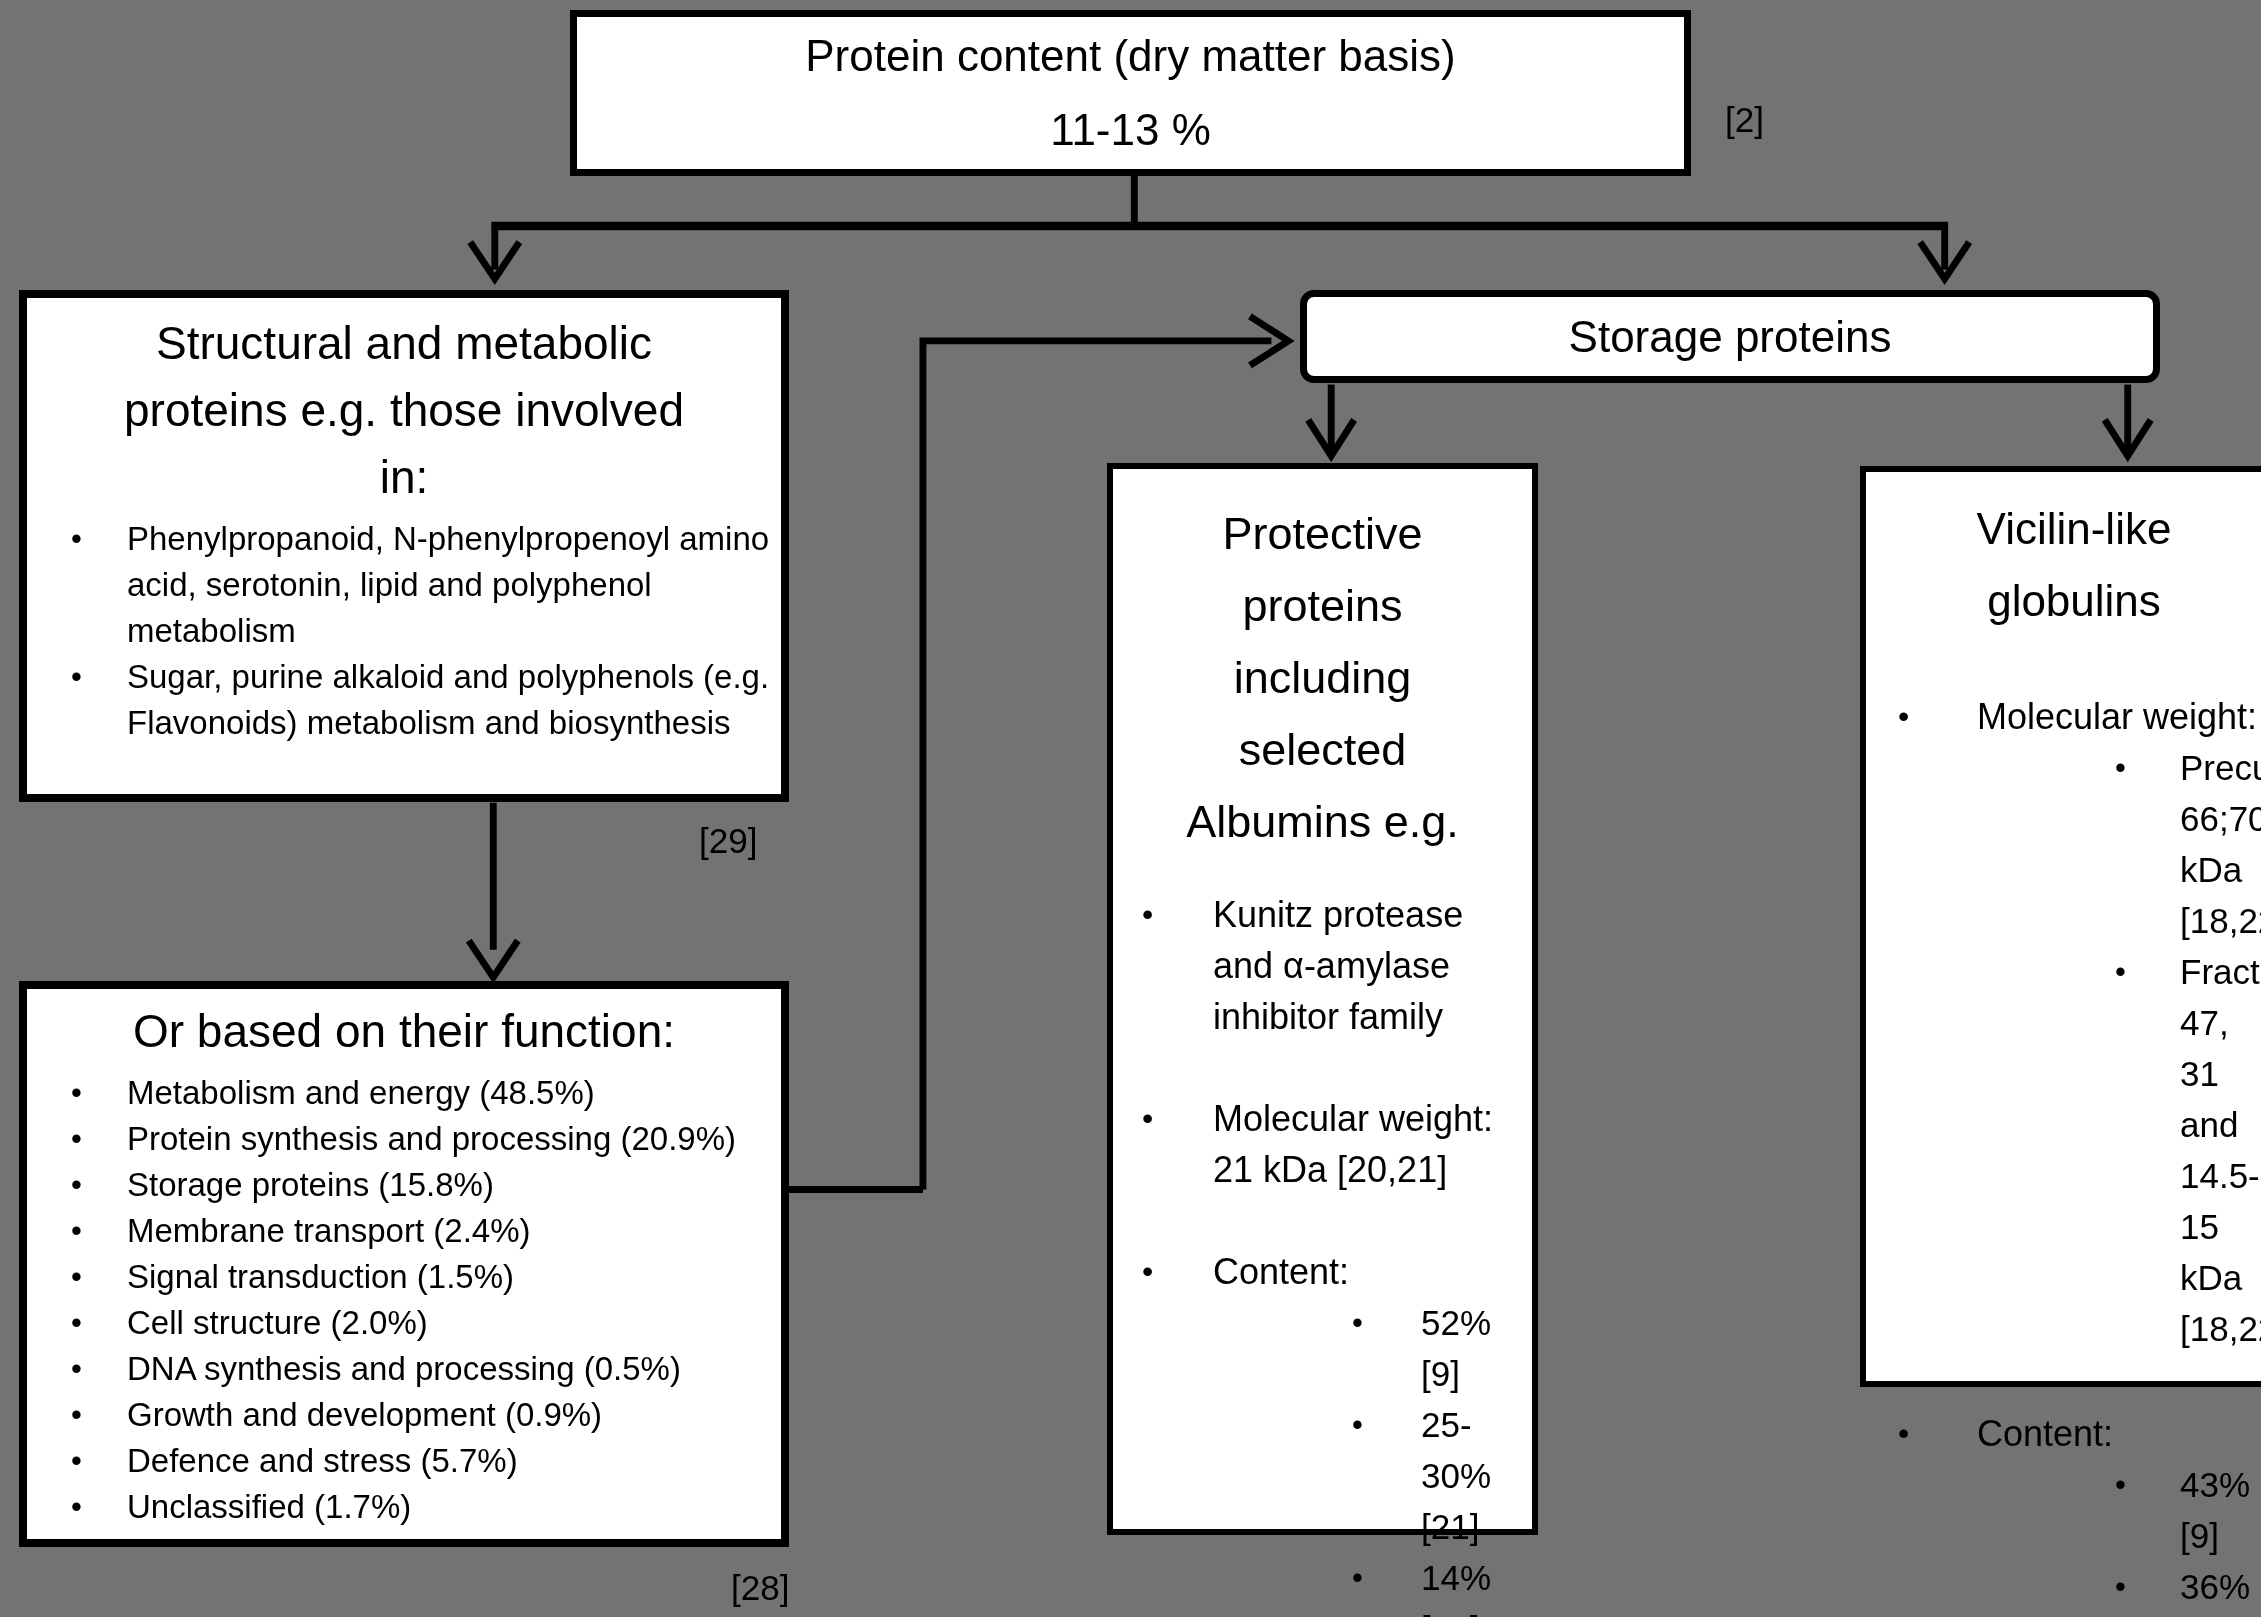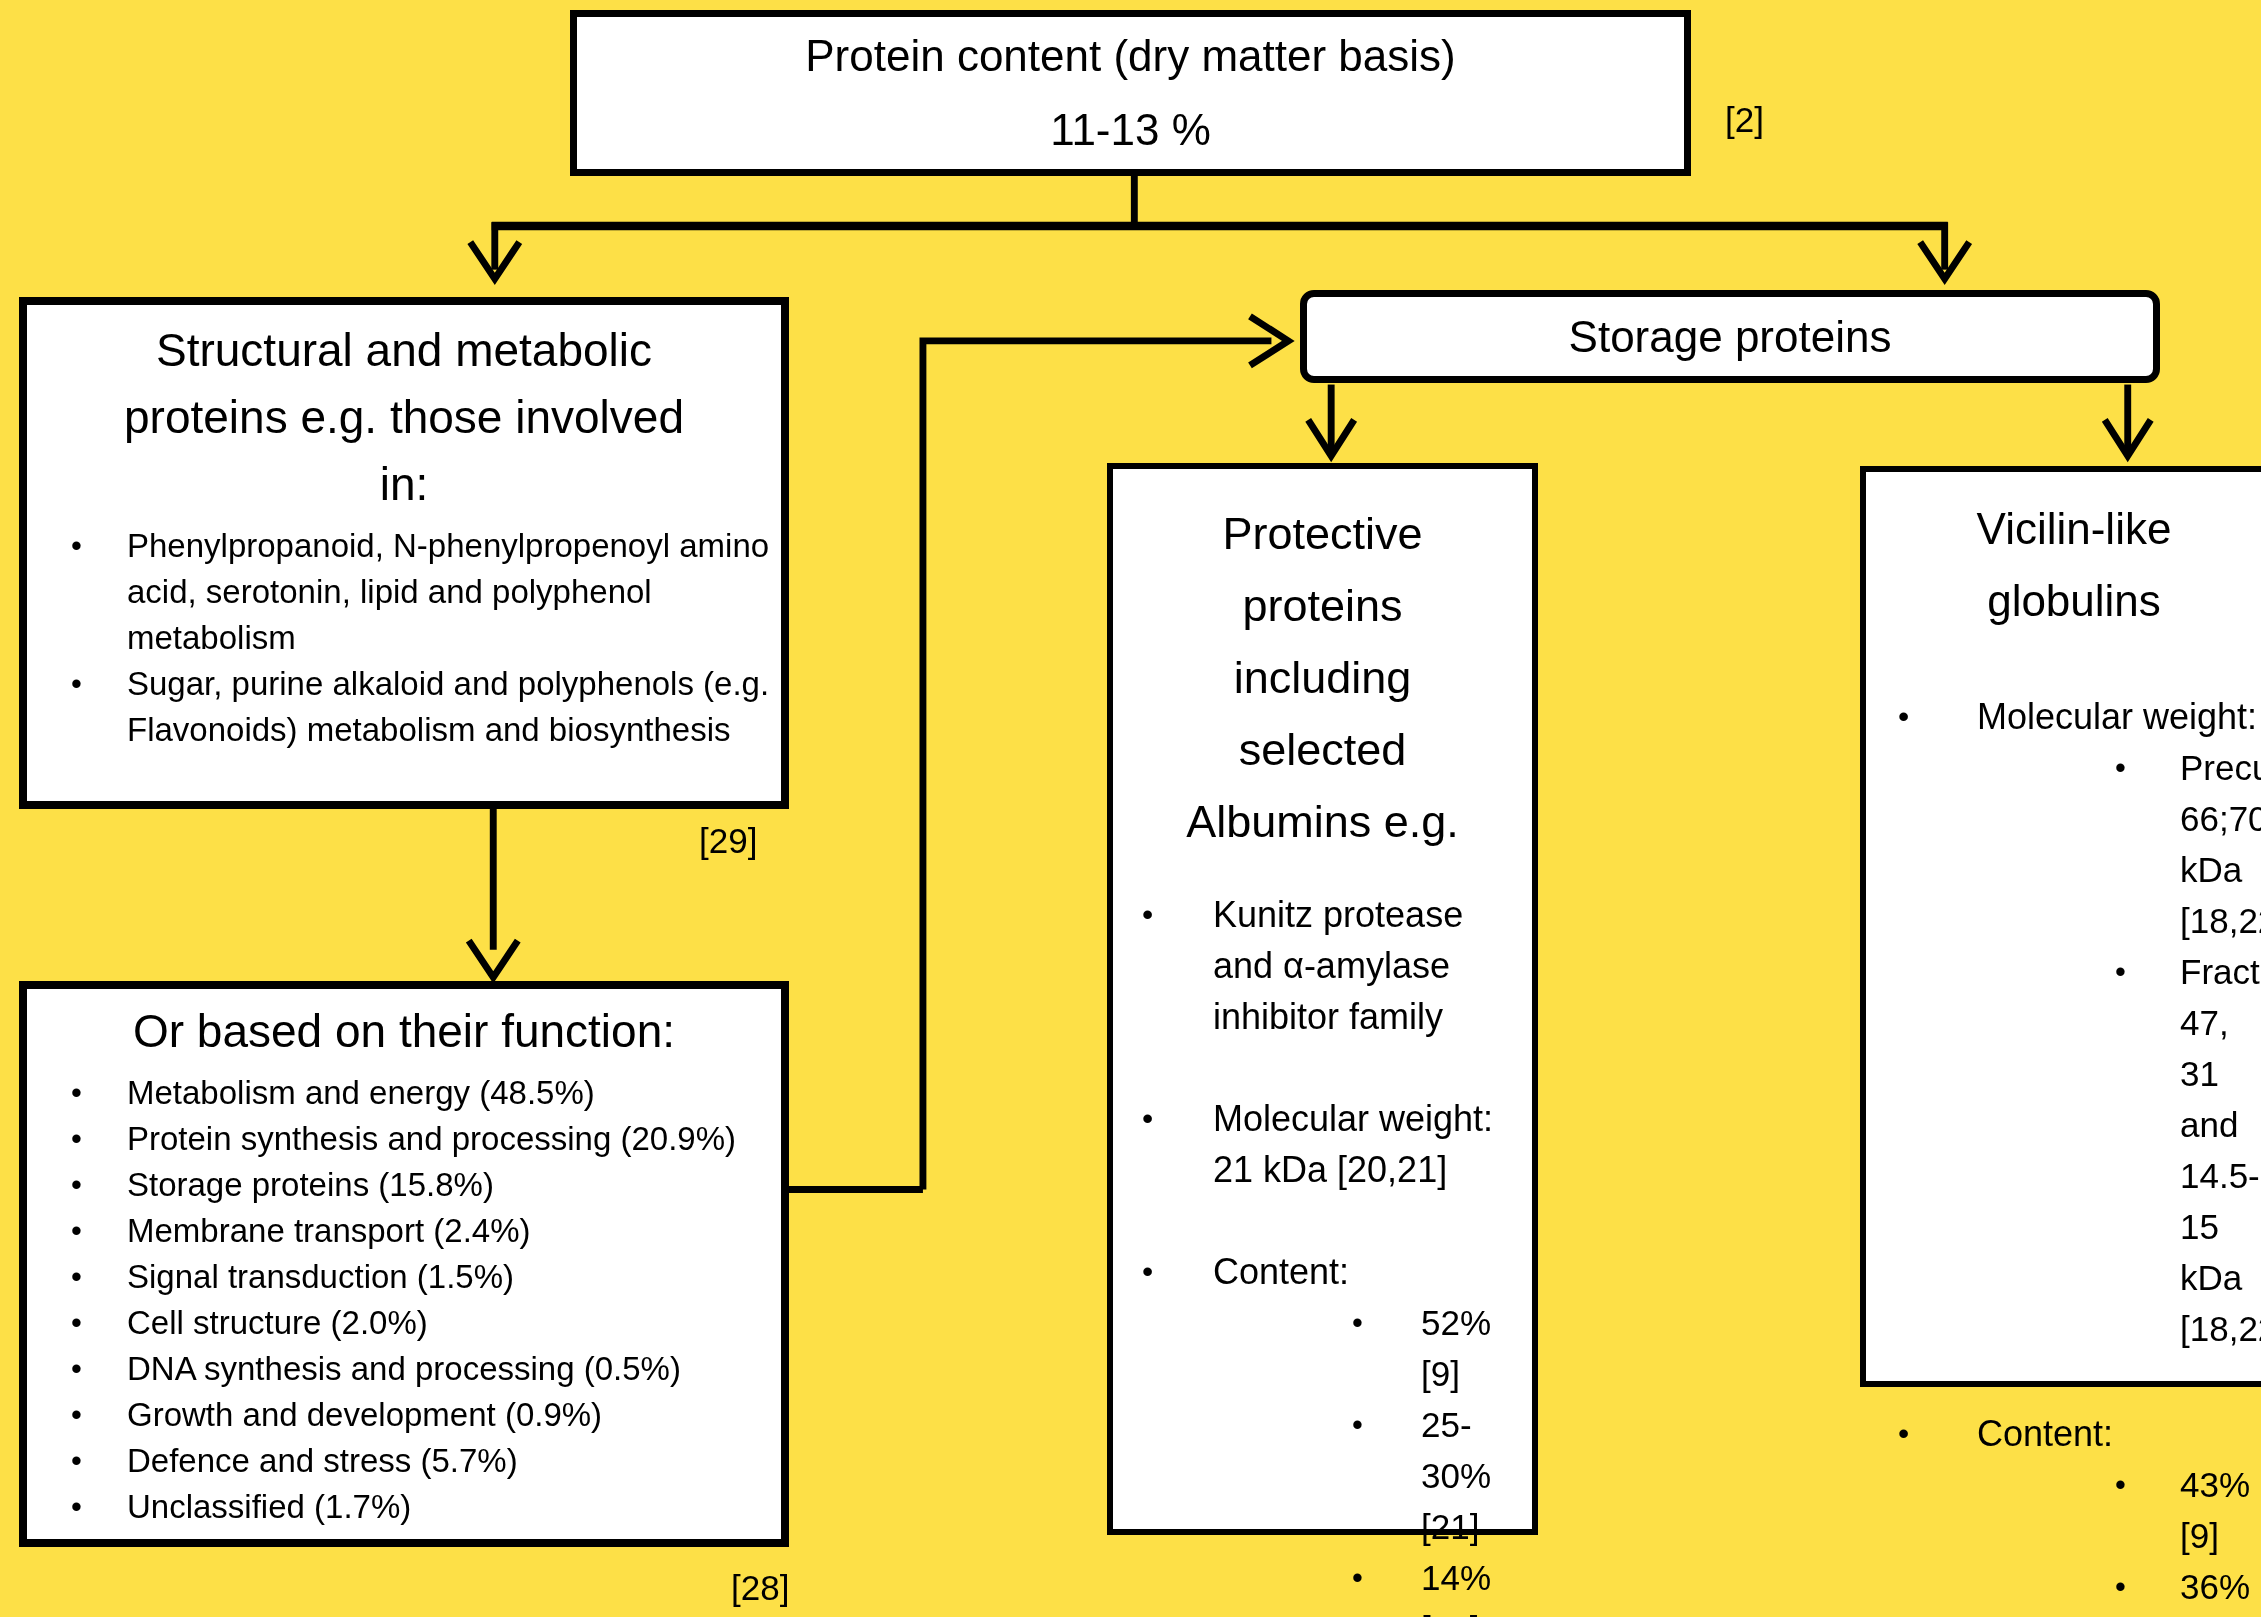--- a/index.html
+++ b/index.html
@@ -1,20 +1,20 @@
 <!DOCTYPE html>
 <html style="font-size:12.3px"><head>
 <meta charset="utf-8">
 <style>
   html, body { margin: 0; padding: 0; background: #ffffff; }
   #canvas {
     position: relative;
     width: 2261px;
     height: 1617px;
-    background: #fde047;
+    background: #737373;
     font-family: "Liberation Sans", sans-serif;
     color: #000000;
     overflow: hidden;
   }
   #connectors {
     position: absolute;
     left: 0; top: 0;
     width: 2261px; height: 1617px;
   }
   .box {
@@ -37,21 +37,21 @@
     font-size: 35px;
     color: #000000;
     white-space: nowrap;
   }
   #ref-top  { left: 1725px; top: 100px; }
   #ref-left { left: 699px;  top: 821px; }
   #ref-func { left: 691px;  top: 1568px; margin-left: 40px; }
 
   
   #box-left {
-    left: 19px; top: 297px; width: 770px; height: 512px;
+    left: 19px; top: 290px; width: 770px; height: 512px;
     border-width: 8.4px; padding-top: 12.3px;
   }
   #box-left .box-title {
     width: 613px; margin: 0 auto; text-align: center;
     font-size: 46px; line-height: 67px;
   }
   .dotlist { list-style: none; margin: 4.6px 0 0 0; padding: 0; }
   .dotlist li {
     position: relative; padding-left: 100px; 
     font-size: 33px; line-height: 46px;

